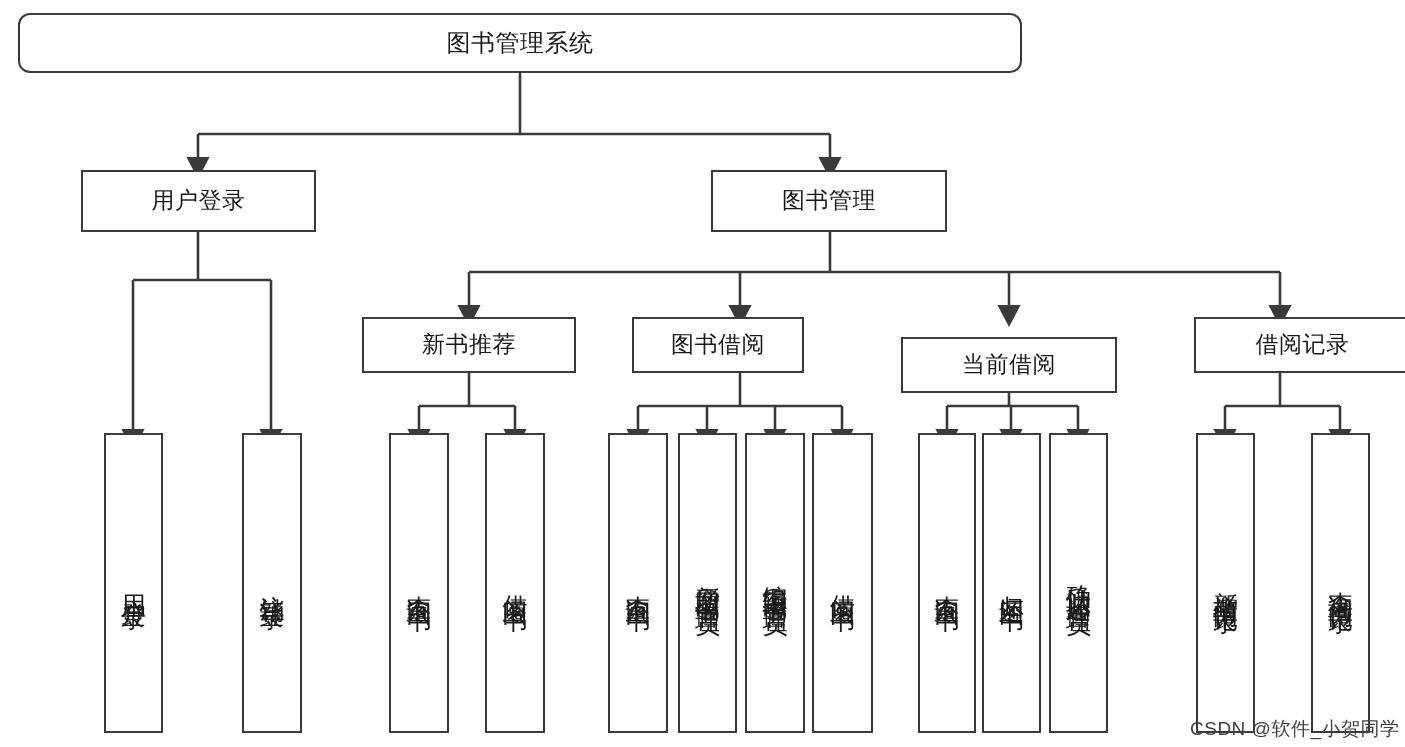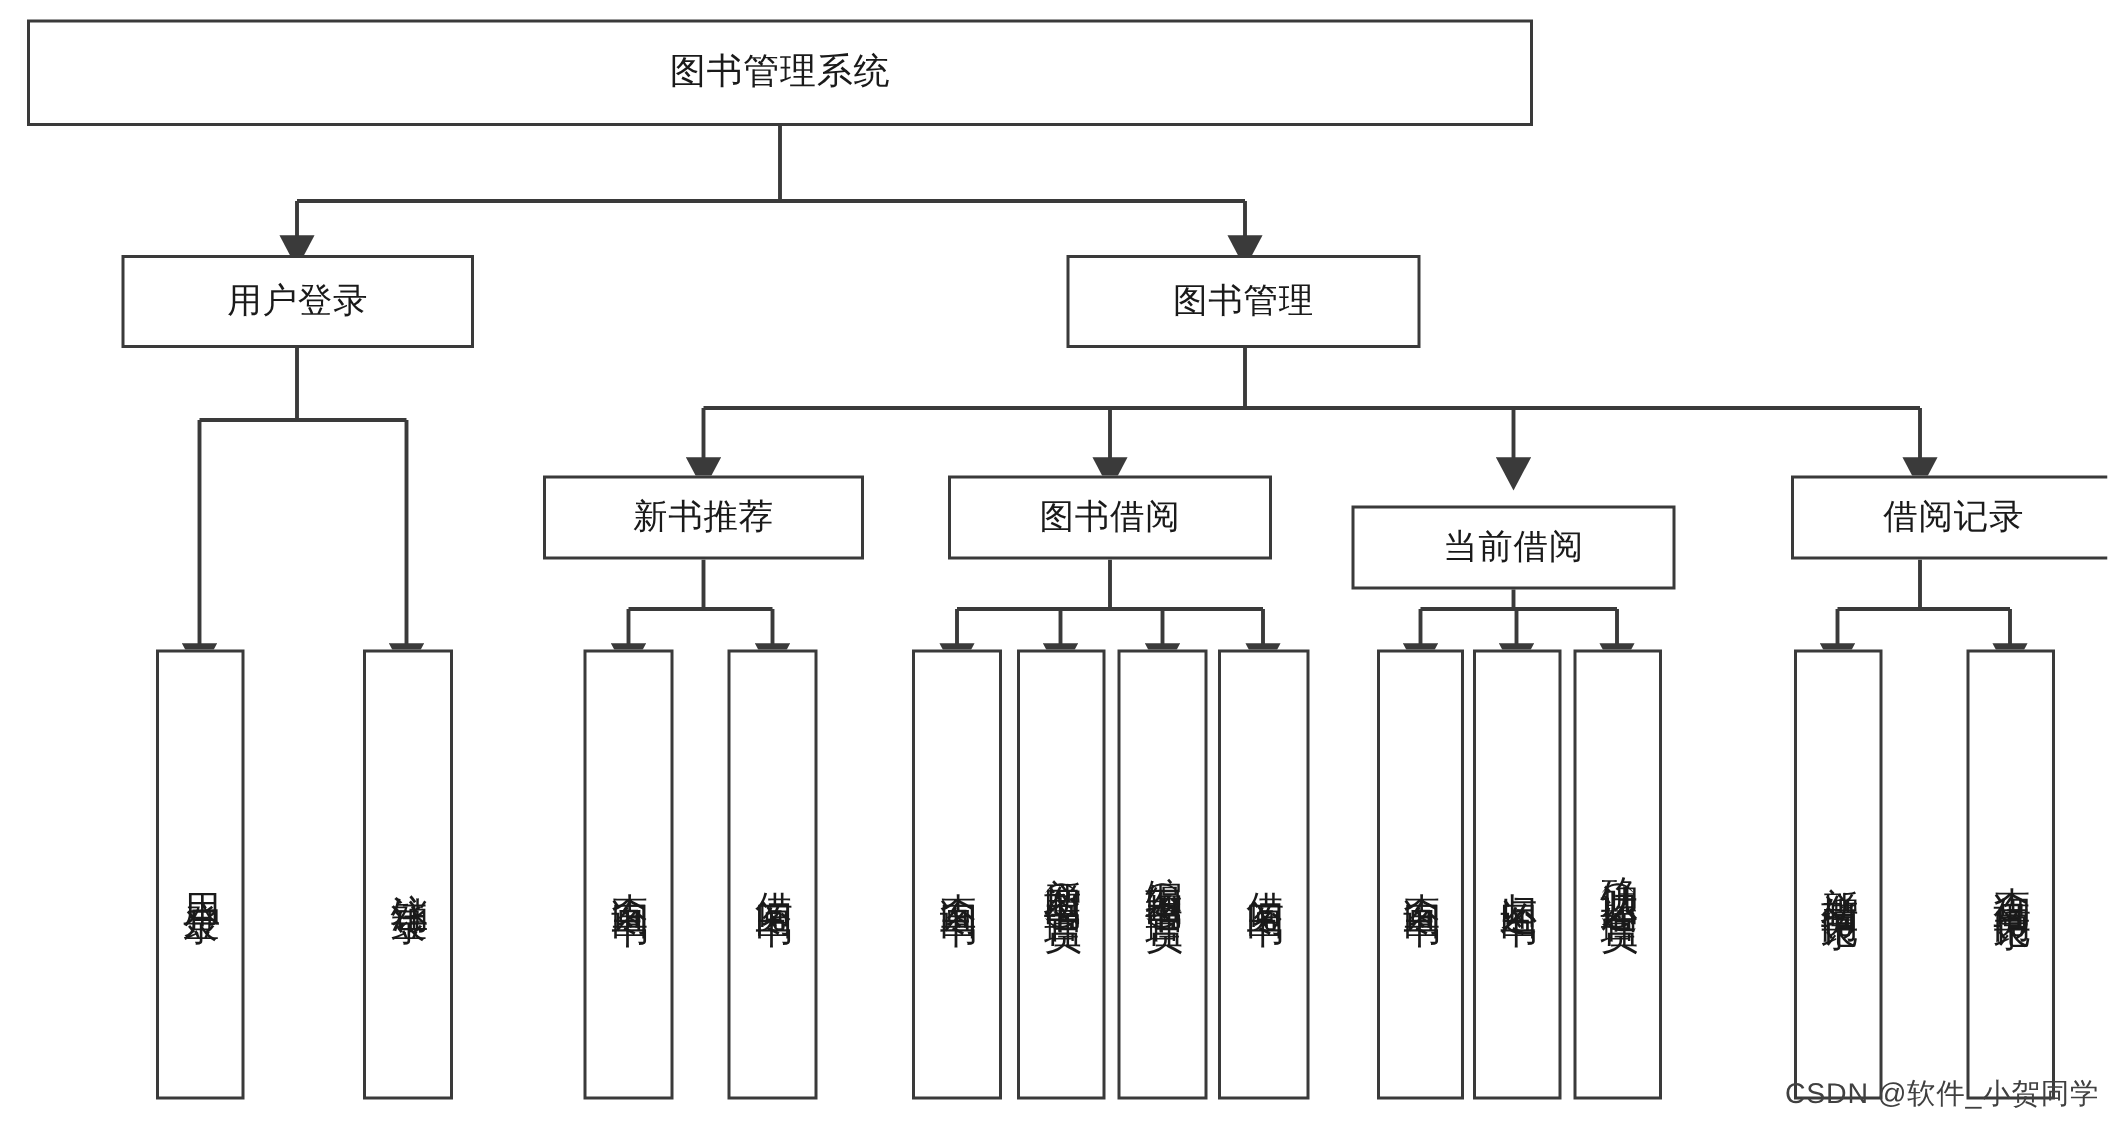--- a/index.html
+++ b/index.html
@@ -116,35 +116,35 @@
       <path d="M1011,406 L1011,432" marker-end="url(#arrow)"></path>
       <path d="M1078,406 L1078,432" marker-end="url(#arrow)"></path>
 
       <path d="M1280,373 L1280,406"></path>
       <path d="M1225,406 L1340,406"></path>
       <path d="M1225,406 L1225,432" marker-end="url(#arrow)"></path>
       <path d="M1340,406 L1340,432" marker-end="url(#arrow)"></path>
     </g>
   </svg>
 
-  <div class="node horizontal root" style="left:18px; top:13px; width:1004px; height:71px;">
+  <div class="node horizontal root" style="left:18px; top:13px; width:1004px; height:60px;border-radius:12px;">
     <span class="label">图书管理系统</span>
   </div>
 
   <div class="node horizontal" style="left:81px; top:170px; width:235px; height:62px;">
     <span class="label">用户登录</span>
   </div>
   <div class="node horizontal" style="left:362px; top:317px; width:214px; height:56px;">
     <span class="label">新书推荐</span>
   </div>
 
   <div class="node horizontal" style="left:711px; top:170px; width:236px; height:62px;">
     <span class="label">图书管理</span>
   </div>
-  <div class="node horizontal" style="left:632px; top:317px; width:216px; height:56px;">
+  <div class="node horizontal" style="left:632px; top:317px; width:172px; height:56px;">
     <span class="label">图书借阅</span>
   </div>
   <div class="node horizontal" style="left:901px; top:317px; width:216px; height:56px;margin-top:20px;">
     <span class="label">当前借阅</span>
   </div>
   <div class="node horizontal" style="left:1171px; top:317px; width:217px; height:56px;margin-left:23px;">
     <span class="label">借阅记录</span>
   </div>
 
   <div class="node vertical" style="left:104px; top:433px; width:59px; height:300px;">

